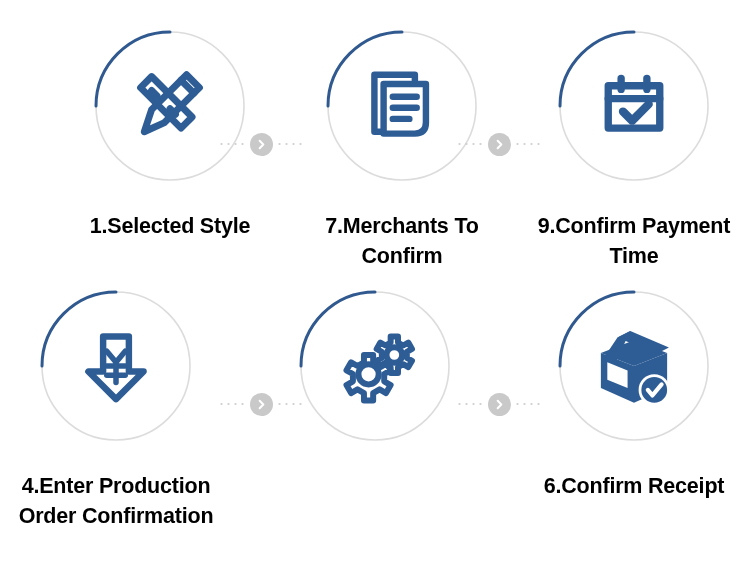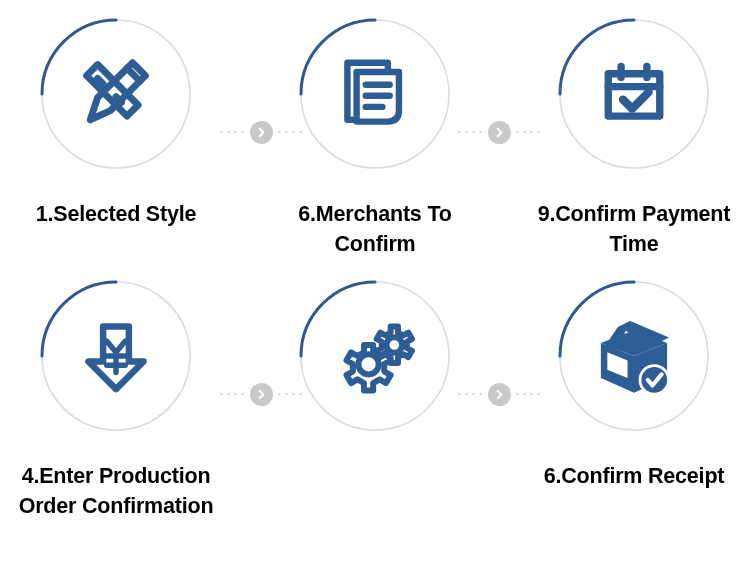--- a/index.html
+++ b/index.html
@@ -22,22 +22,22 @@
   .row {
     position: absolute;
     left: 0;
     width: 750px;
     height: 272px;
     display: flex;
     flex-direction: row;
     align-items: flex-start;
     justify-content: space-between;
   }
-  .row-top { top: 18px; }
-  .row-bottom { top: 280px; gap: 46px; }
+  .row-top { top: 30px; justify-content: flex-end; }
+  .row-bottom { top: 290px; gap: 46px; }
 
   .step {
     position: relative;
     width: 232px;
     display: flex;
     flex-direction: column;
     align-items: center;
   }
 
   .circle-wrap {
@@ -152,21 +152,21 @@
         <div class="icon-holder">
           <svg viewBox="0 0 100 100" fill="none" stroke="#2e5d96" stroke-width="7" stroke-linejoin="round" stroke-linecap="round">
             <path d="M20 16 H64 V22 M20 16 V78 H28"></path>
             <path d="M30 26 H76 V68 Q76 80 64 80 H30 Z"></path>
             <path d="M40 40 H66"></path>
             <path d="M40 52 H66"></path>
             <path d="M40 64 H58"></path>
           </svg>
         </div>
       </div>
-      <div class="step-label">6.Merchants To
+      <div class="step-label">7.Merchants To
 Confirm</div>
     </div>
 
     <div class="step">
       <div class="circle-wrap">
         <svg class="ring-svg" viewBox="0 0 152 152">
           <circle cx="76" cy="76" r="74" fill="none" stroke="#dcdcdc" stroke-width="1.6"></circle>
           <path d="M 76 2 A 74 74 0 0 0 2 76" fill="none" stroke="#30598f" stroke-width="3" stroke-linecap="round"></path>
         </svg>
         <div class="icon-holder">

